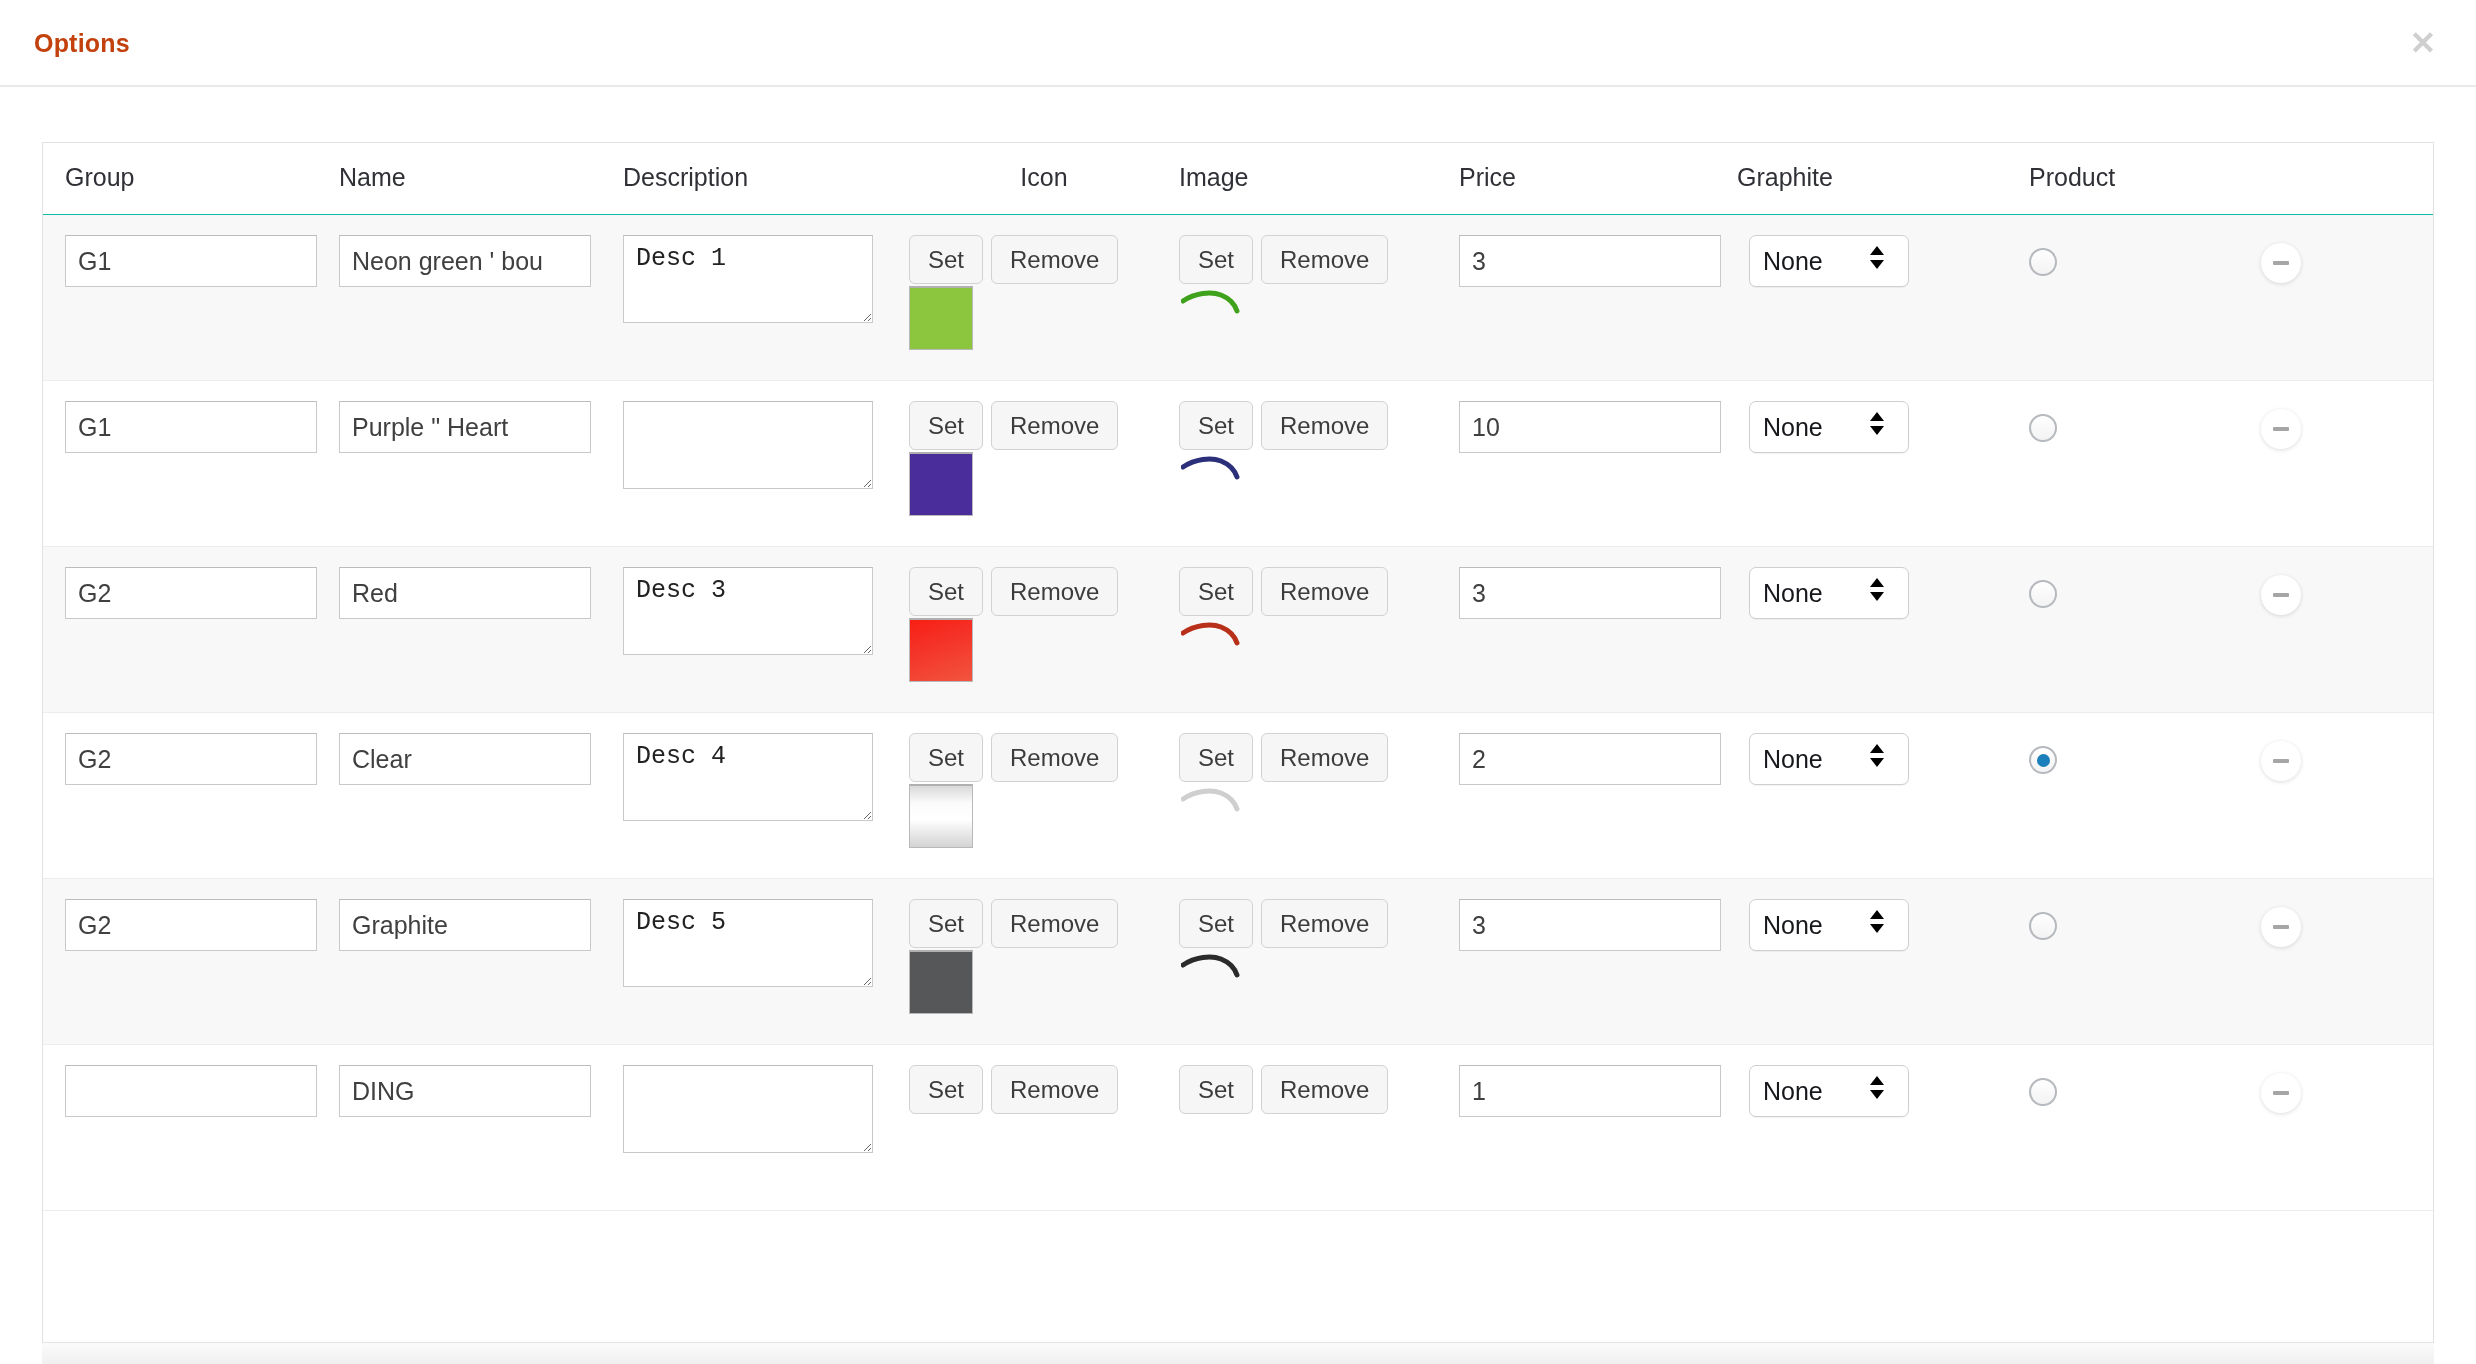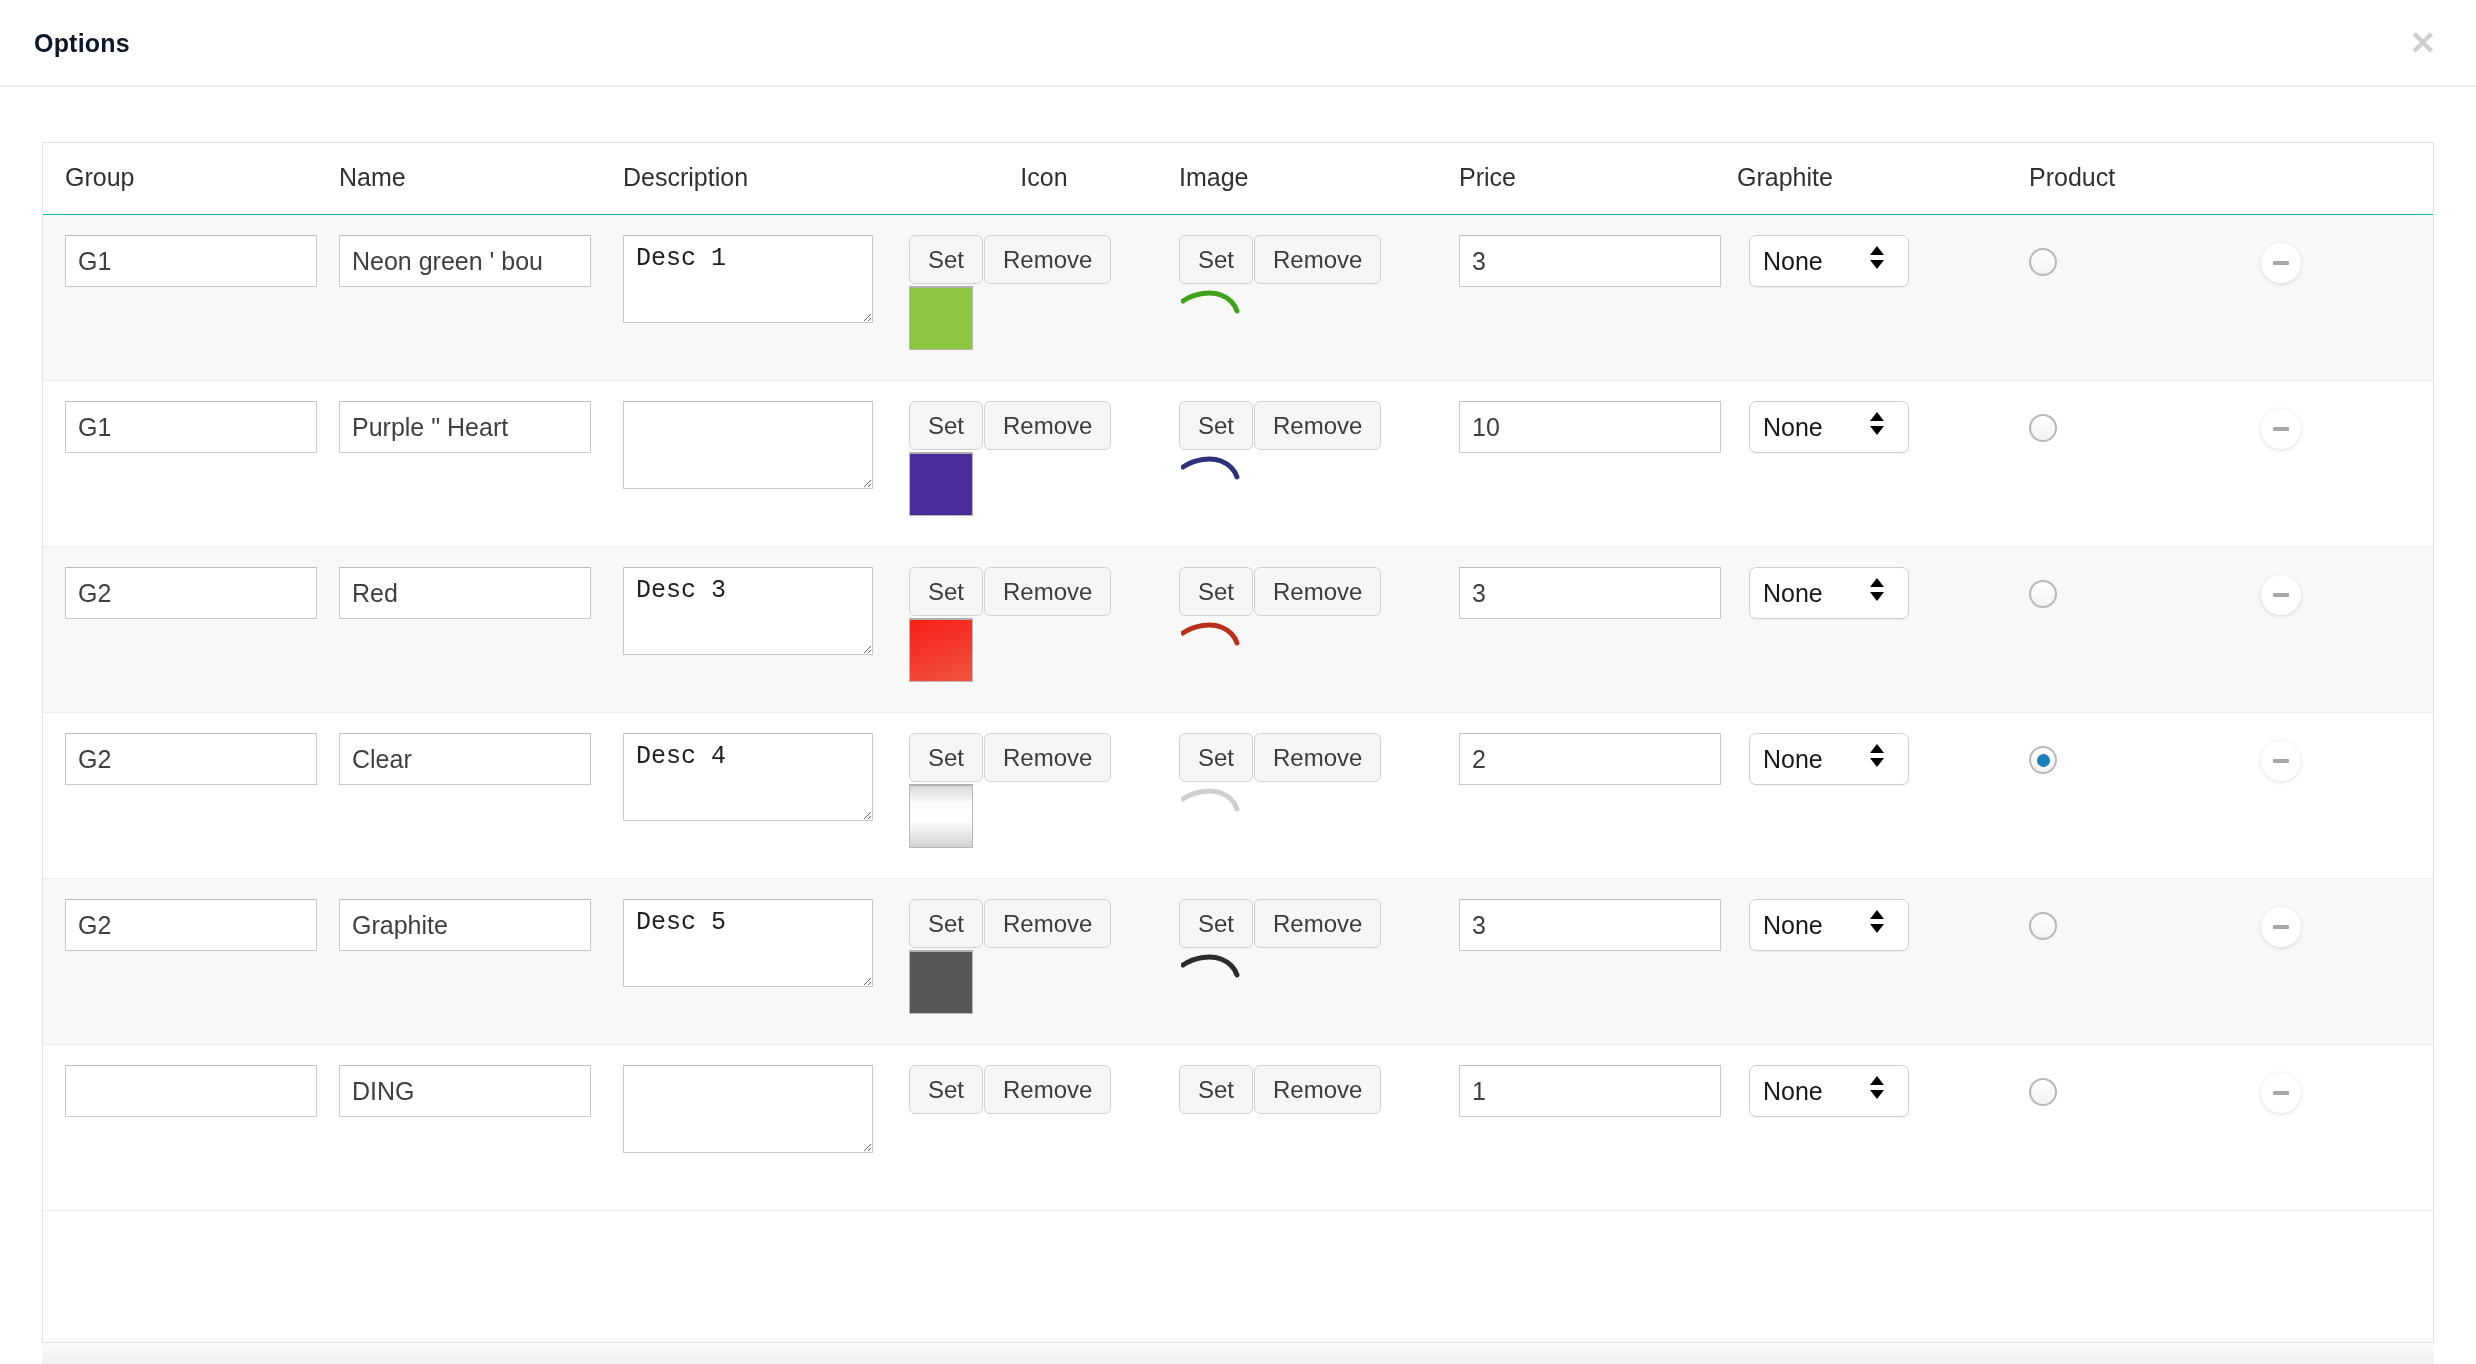--- a/index.html
+++ b/index.html
@@ -17,21 +17,21 @@
     height: 87px;
     background: #ffffff;
     border-bottom: 2px solid #e9e9e9;
   }
   .modal-title {
     position: absolute;
     left: 34px;
     top: 29px;
     font-size: 25px;
     font-weight: bold;
-    color: #0f172a;
+    color: #c2410c;
     letter-spacing: 0.2px;
   }
   .modal-close {
     position: absolute;
     right: 36px;
     top: 26px;
     width: 34px; height: 34px;
     line-height: 34px;
     text-align: center;
     font-size: 32px;
@@ -119,21 +119,21 @@
     background: #ffffff;
     border: 1px solid #c9c9c9;
     border-top-color: #bcbcbc;
     resize: both;
     overflow: hidden;
     font-family: Liberation Mono, monospace;
     outline: none;
     line-height: 30px;
   }
 
-  .btn-row { display: flex; gap: 1px; }
+  .btn-row { display: flex; gap: 8px; }
   .btn {
     display: inline-flex;
     align-items: center;
     justify-content: center;
     height: 49px;
     padding: 0 18px;
     font-size: 24px;
     color: #3c3c3c;
     background: #f6f6f6;
     border: 1px solid #d2d2d2;

